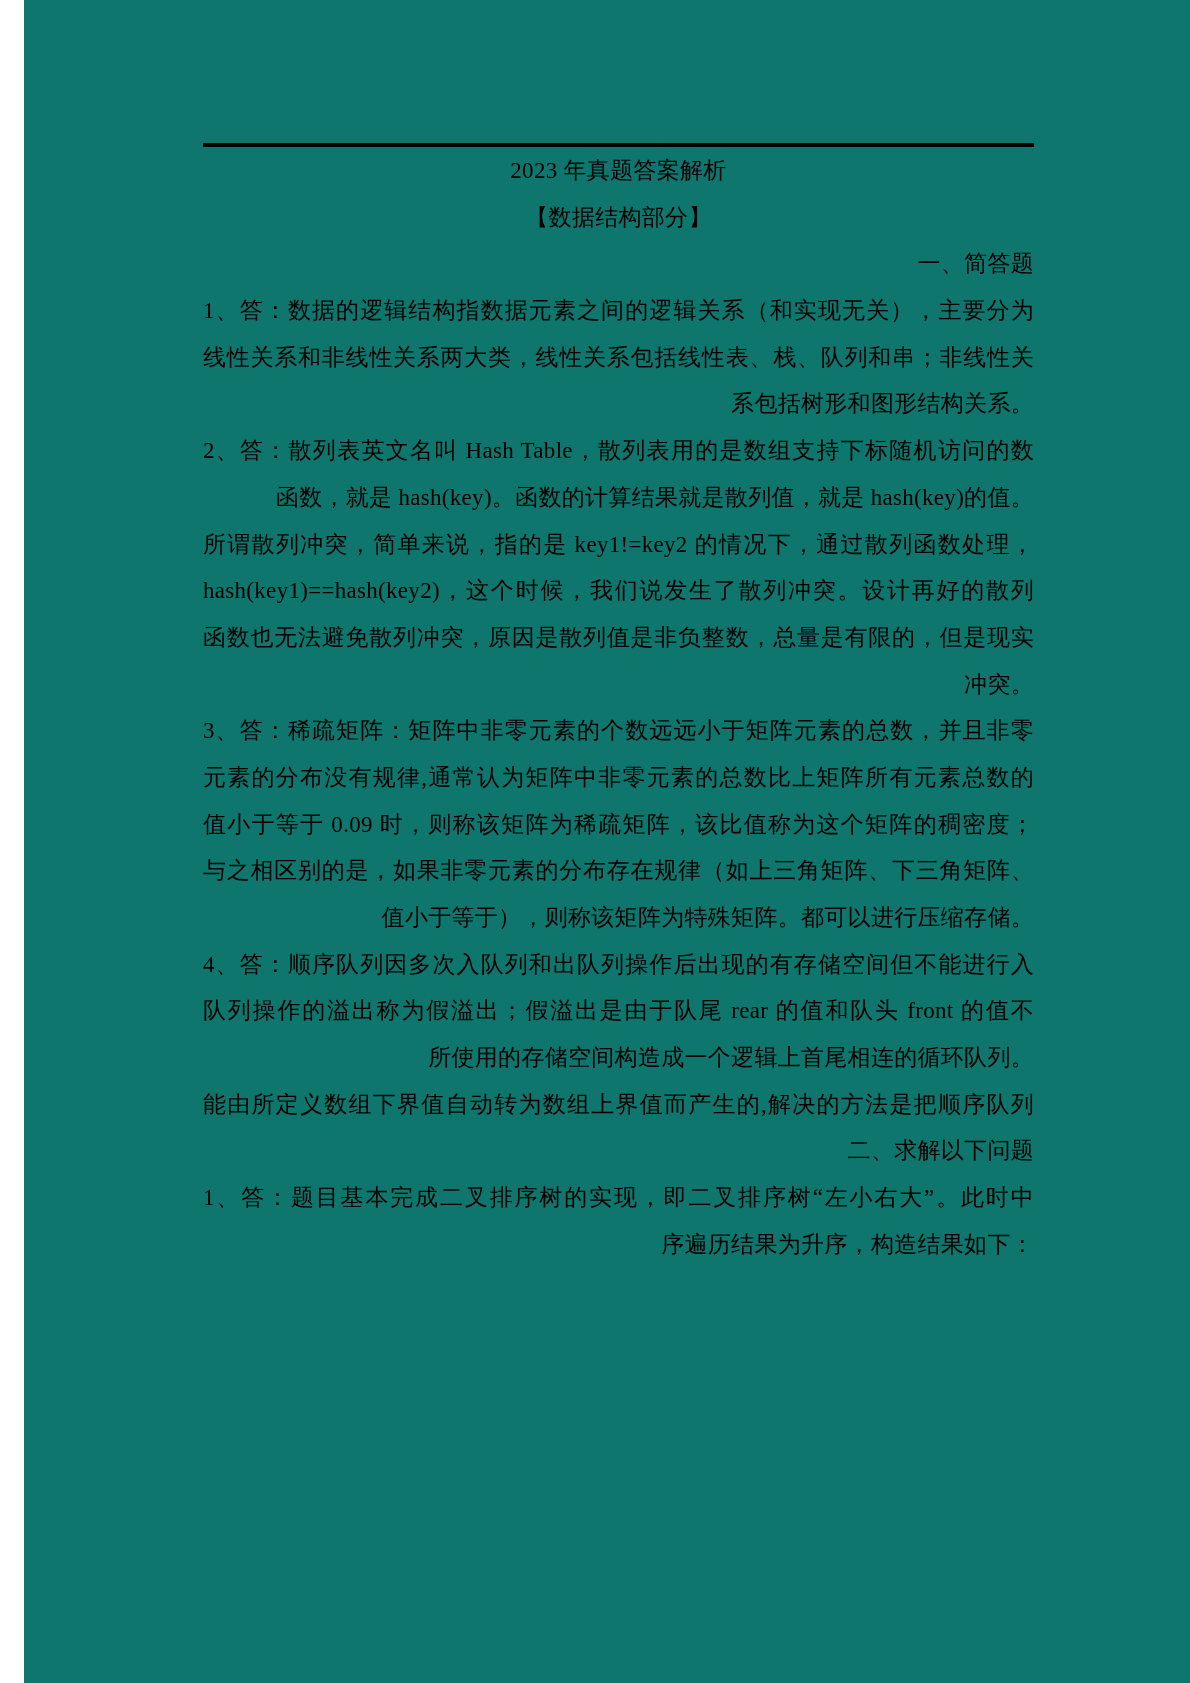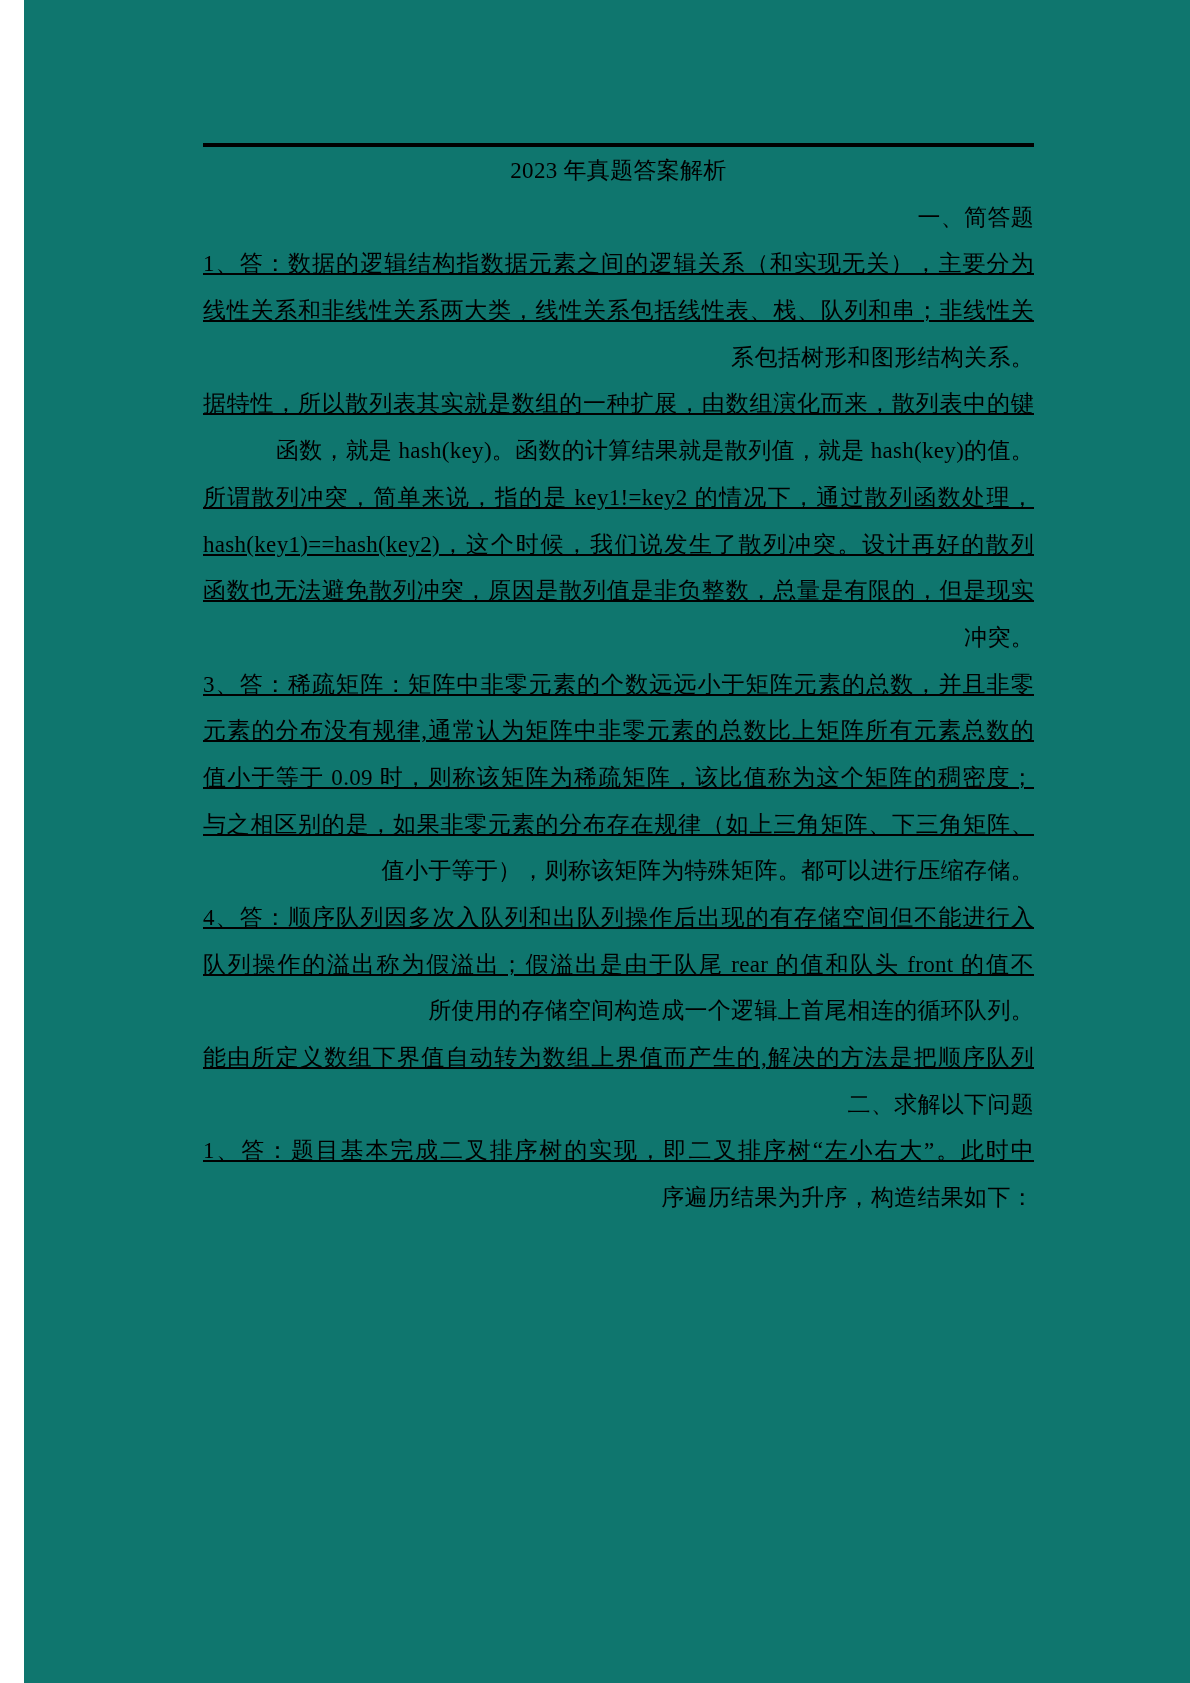--- a/index.html
+++ b/index.html
@@ -41,40 +41,40 @@
   .line.center {
     text-align: center;
   }
   .line.left {
     text-align: right;
   }
   .line.fill {
     text-align: justify;
     text-align-last: justify;
     text-justify: inter-character;
-    text-decoration: underline;
   }
 </style>
 </head>
 <body>
 
 <div class="page">
 
   <div class="header-rule"></div>
 
   <div class="textblock">
 
     <div class="line center">2023 年真题答案解析</div>
+    <div class="line center">【数据结构部分】</div>
 
     <div class="line left">一、简答题</div>
 
     <div class="line fill">1、答：数据的逻辑结构指数据元素之间的逻辑关系（和实现无关），主要分为</div>
     <div class="line fill">线性关系和非线性关系两大类，线性关系包括线性表、栈、队列和串；非线性关</div>
     <div class="line left">系包括树形和图形结构关系。</div>
-    <div class="line fill">据特性，所以散列表其实就是数组的一种扩展，由数组演化而来，散列表中的键</div>
+    <div class="line fill">2、答：散列表英文名叫 Hash Table，散列表用的是数组支持下标随机访问的数</div>
     <div class="line left">函数，就是 hash(key)。函数的计算结果就是散列值，就是 hash(key)的值。</div>
     <div class="line fill">所谓散列冲突，简单来说，指的是 key1!=key2 的情况下，通过散列函数处理，</div>
     <div class="line fill">hash(key1)==hash(key2)，这个时候，我们说发生了散列冲突。设计再好的散列</div>
     <div class="line fill">函数也无法避免散列冲突，原因是散列值是非负整数，总量是有限的，但是现实</div>
     <div class="line left">冲突。</div>
     <div class="line fill">3、答：稀疏矩阵：矩阵中非零元素的个数远远小于矩阵元素的总数，并且非零</div>
     <div class="line fill">元素的分布没有规律,通常认为矩阵中非零元素的总数比上矩阵所有元素总数的</div>
     <div class="line fill">值小于等于 0.09 时，则称该矩阵为稀疏矩阵，该比值称为这个矩阵的稠密度；</div>
     <div class="line fill">与之相区别的是，如果非零元素的分布存在规律（如上三角矩阵、下三角矩阵、</div>
     <div class="line left">值小于等于），则称该矩阵为特殊矩阵。都可以进行压缩存储。</div>

